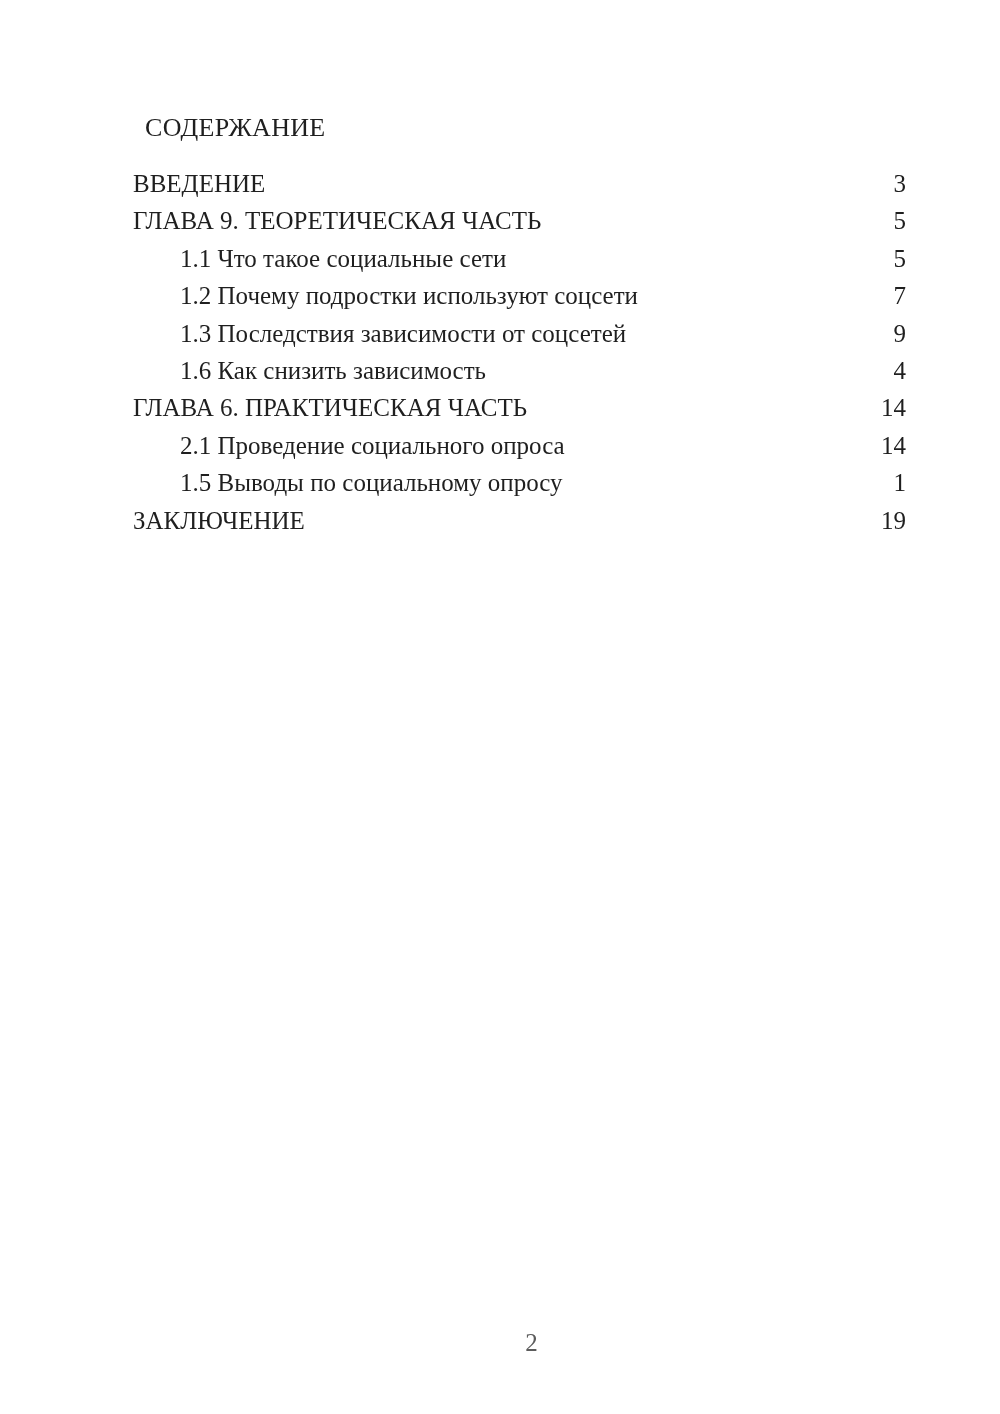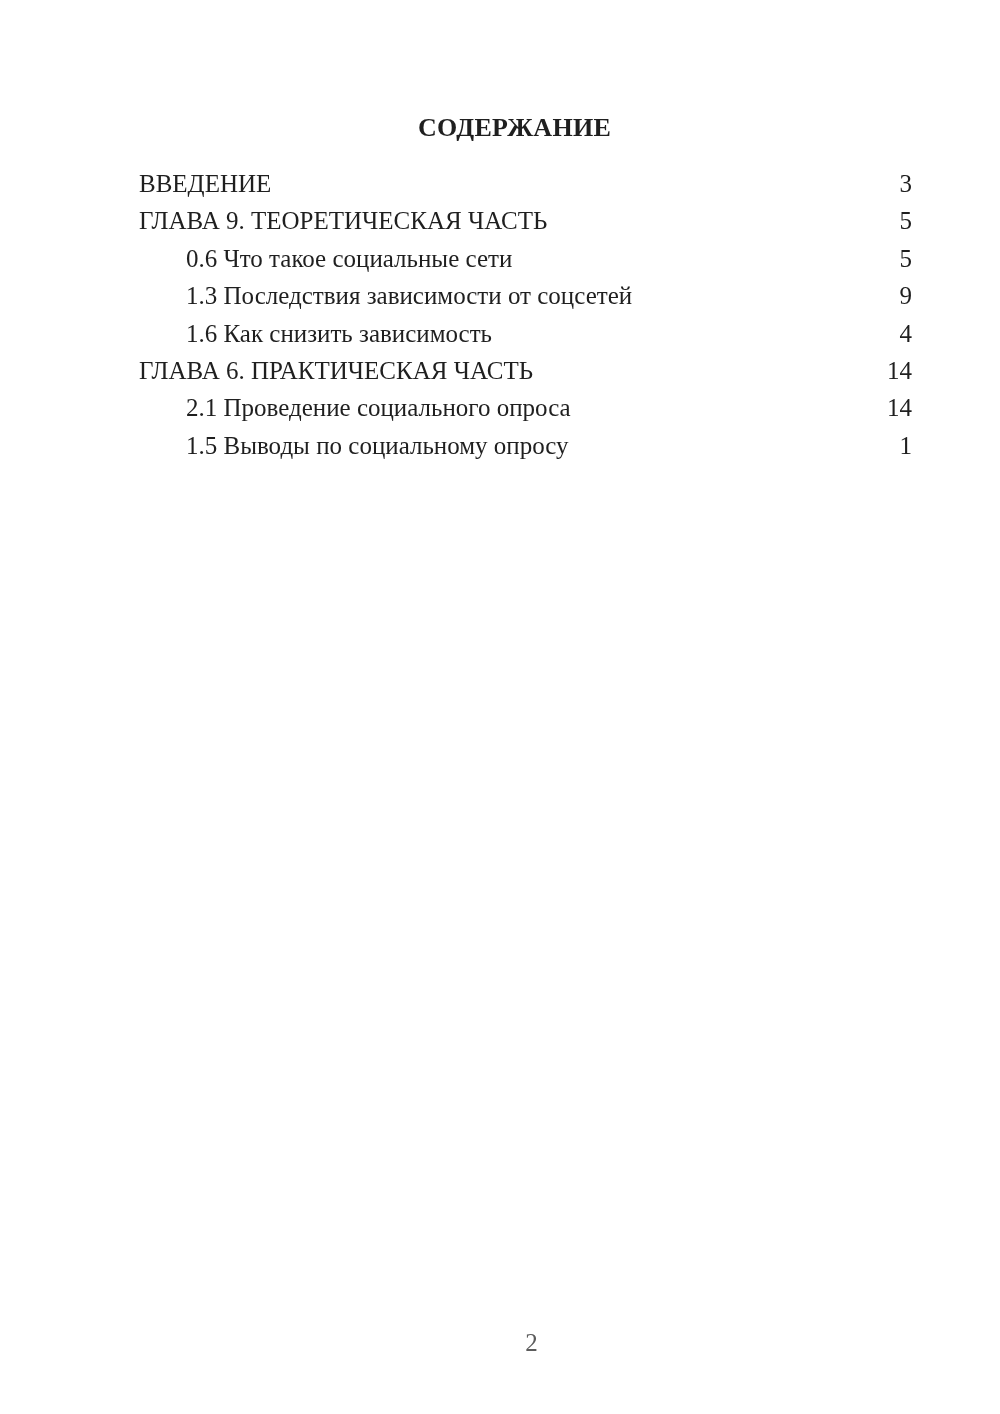--- a/index.html
+++ b/index.html
@@ -12,33 +12,33 @@
     width: 1000px;
     height: 1414px;
     background: #ffffff;
     font-family: "Liberation Serif", "DejaVu Serif", serif;
     color: #1f1f1f;
     overflow: hidden;
   }
   .doc-title {
     position: absolute;
     top: 96px;
-    left: 128px;
+    left: 145px;
     width: 773px;
-    text-align: center;
+    text-align: left;
     font-size: 26px;
-    font-weight: bold;
+    font-weight: normal;
     line-height: 30px;
     letter-spacing: 0.3px;
     white-space: nowrap;
   }
   .toc {
     position: absolute;
     top: 165px;
-    left: 139px;
+    left: 133px;
     width: 773px;
     list-style: none;
     margin: 0;
     padding: 0;
   }
   .toc-row {
     display: flex;
     justify-content: space-between;
     align-items: baseline;
     height: 37.4px;
@@ -80,22 +80,26 @@
   <ul class="toc">
       <li class="toc-row level-0">
       <span class="toc-label">ВВЕДЕНИЕ</span>
       <span class="toc-page">3</span>
     </li>
       <li class="toc-row level-0">
       <span class="toc-label">ГЛАВА 9. ТЕОРЕТИЧЕСКАЯ ЧАСТЬ</span>
       <span class="toc-page">5</span>
     </li>
       <li class="toc-row level-1">
-      <span class="toc-label">0.6 Что такое социальные сети</span>
+      <span class="toc-label">1.1 Что такое социальные сети</span>
       <span class="toc-page">5</span>
+    </li>
+      <li class="toc-row level-1">
+      <span class="toc-label">1.2 Почему подростки используют соцсети</span>
+      <span class="toc-page">7</span>
     </li>
       <li class="toc-row level-1">
       <span class="toc-label">1.3 Последствия зависимости от соцсетей</span>
       <span class="toc-page">9</span>
     </li>
       <li class="toc-row level-1">
       <span class="toc-label">1.6 Как снизить зависимость</span>
       <span class="toc-page">4</span>
     </li>
       <li class="toc-row level-0">
@@ -103,17 +107,21 @@
       <span class="toc-page">14</span>
     </li>
       <li class="toc-row level-1">
       <span class="toc-label">2.1 Проведение социального опроса</span>
       <span class="toc-page">14</span>
     </li>
       <li class="toc-row level-1">
       <span class="toc-label">1.5 Выводы по социальному опросу</span>
       <span class="toc-page">1</span>
     </li>
+      <li class="toc-row level-0">
+      <span class="toc-label">ЗАКЛЮЧЕНИЕ</span>
+      <span class="toc-page">19</span>
+    </li>
     </ul>
 
   <div class="page-footer" style="color: rgb(92, 92, 92);">2</div>
 
 </div>
 
 </body></html>

